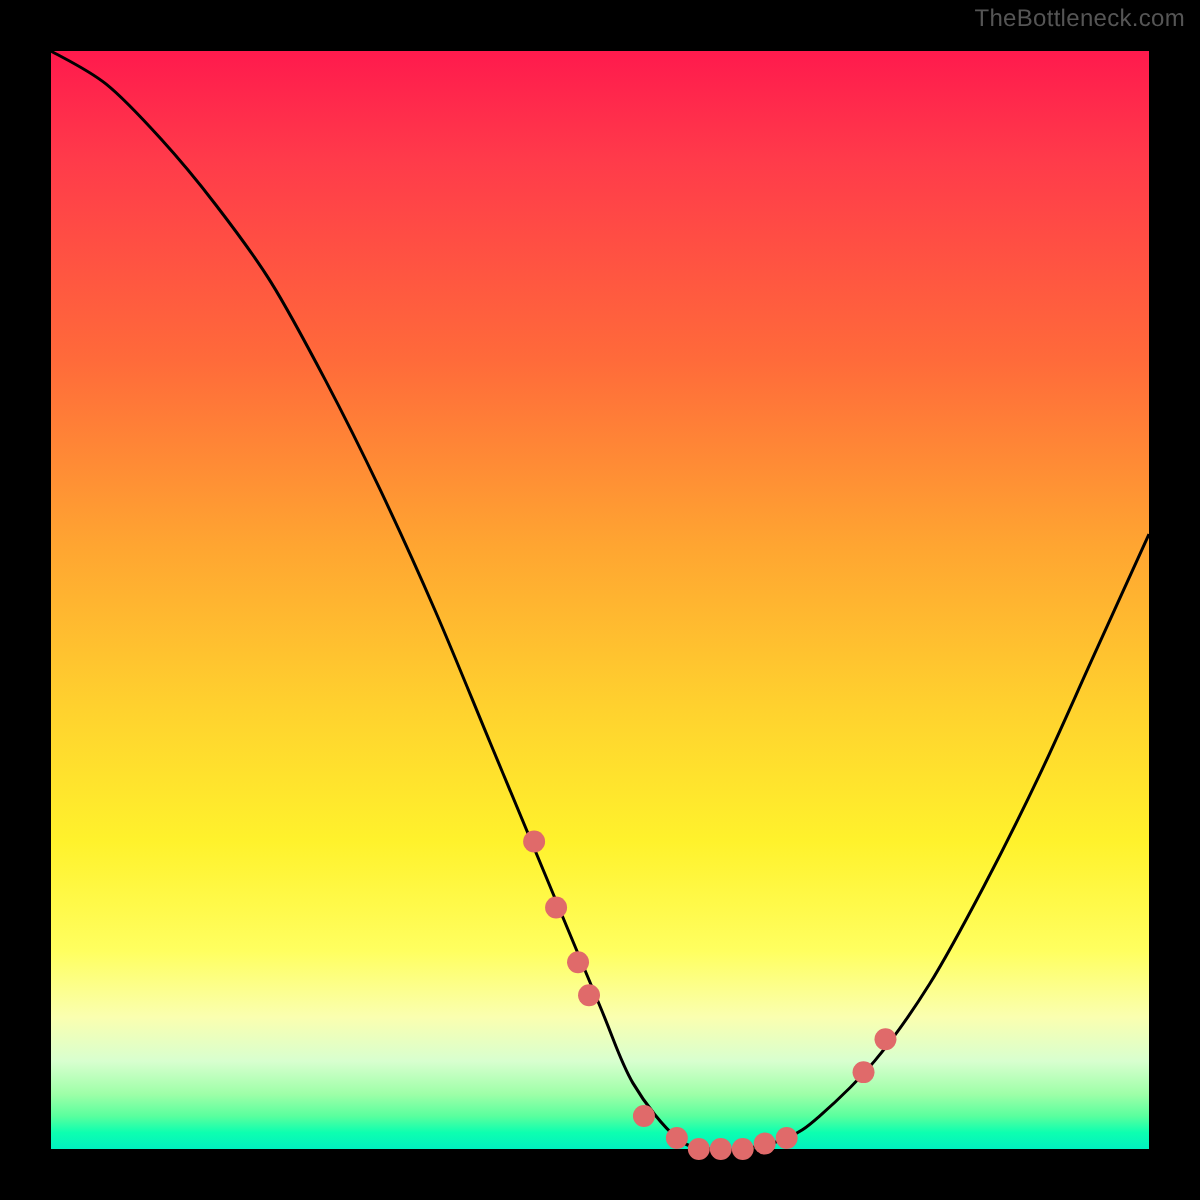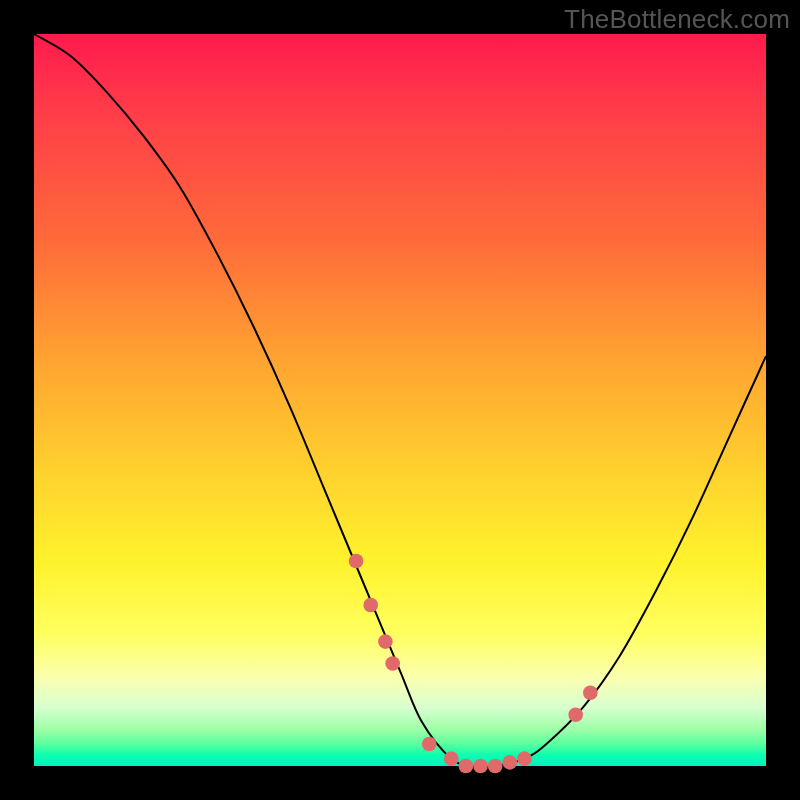--- a/index.html
+++ b/index.html
@@ -16,21 +16,21 @@
     position: relative;
     width: 800px;
     height: 800px;
     background: #000;
   }
   .attribution {
     position: absolute;
     top: 4px;
     right: 10px;
     color: #555;
-    font-size: 26px;
+    font-size: 16px;
     font-weight: 500;
     letter-spacing: 0.2px;
     z-index: 10;
     margin-left: 16px;
   }
   .plot-area {
     position: absolute;
     left: 34px;
     top: 34px;
     width: 732px;

